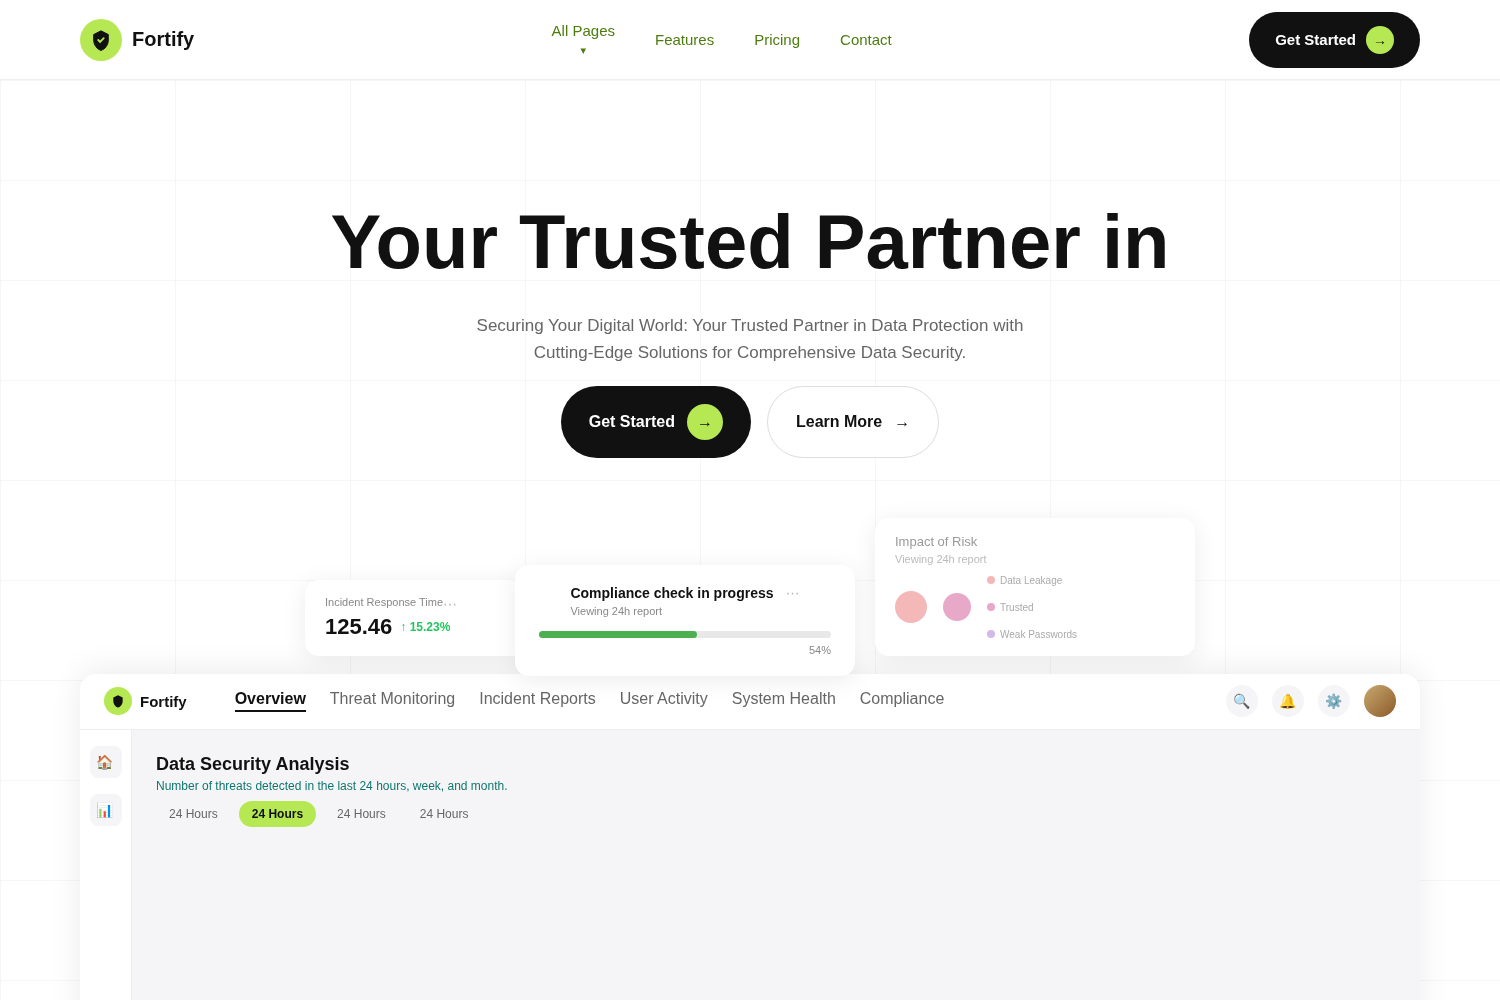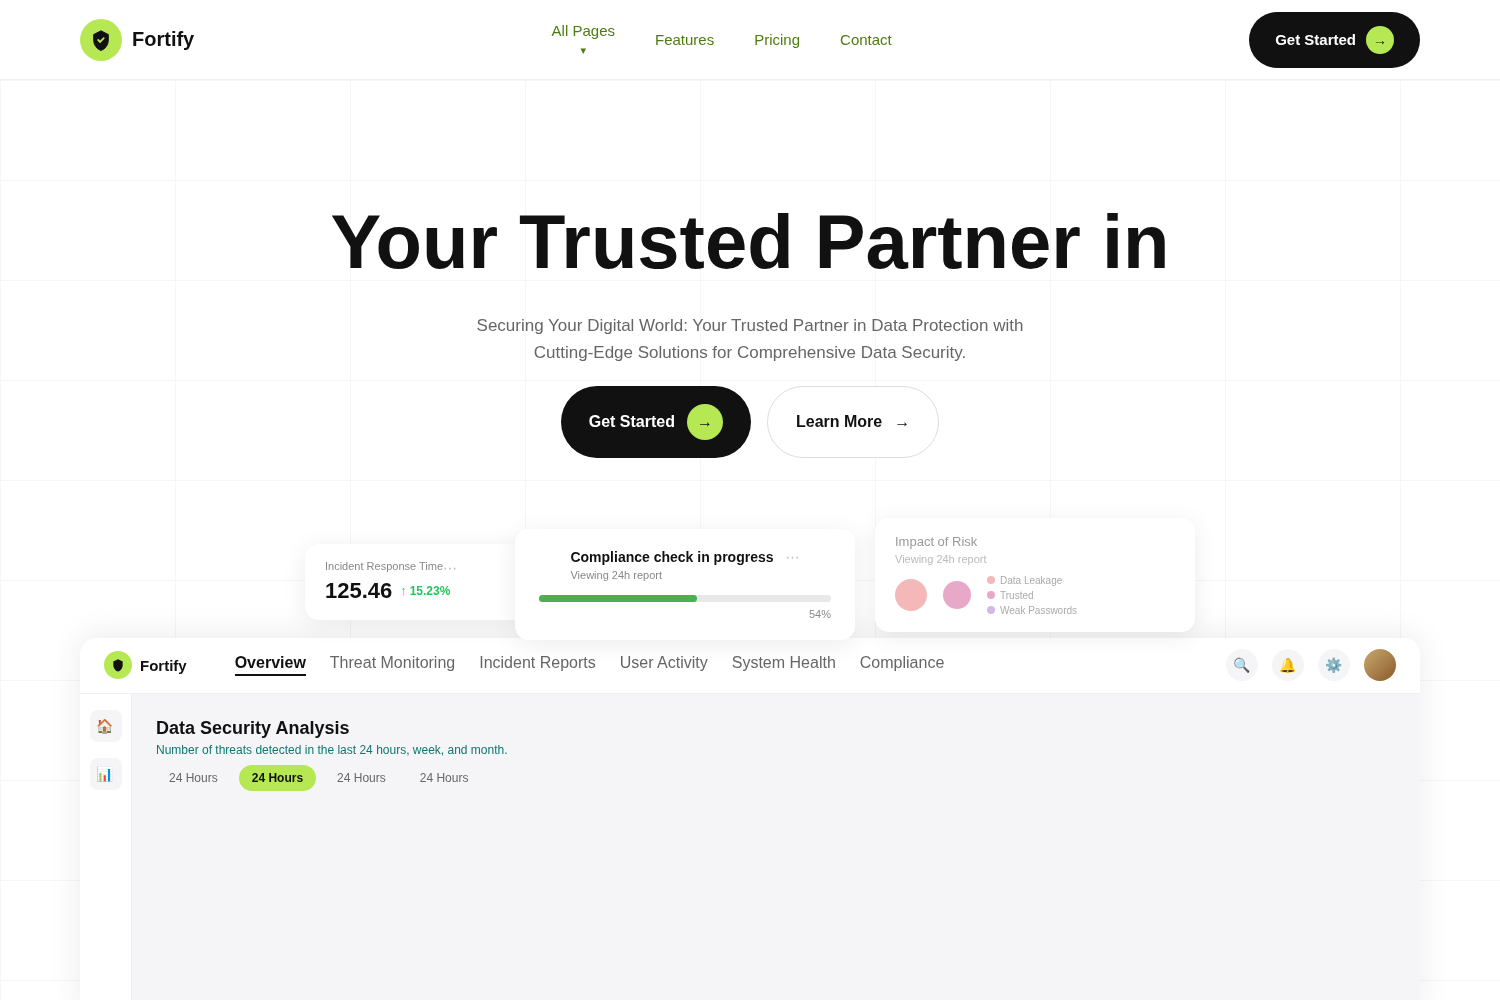--- a/index.html
+++ b/index.html
@@ -197,21 +197,21 @@
       z-index: 1;
     }
     .float-card-center {
       width: 340px;
       z-index: 3;
       padding: 20px 24px;
     }
     .float-card-right {
       width: 320px;
       margin-left: 20px;
-      margin-bottom: 8px;
+      margin-bottom: 20px;
       z-index: 1;
     }
 
     .card-label {
       font-size: 11px;
       color: #888;
       margin-bottom: 6px;
     }
     .card-value {
       font-size: 22px;
@@ -281,21 +281,21 @@
     .risk-icon-dot2 {
       width: 28px;
       height: 28px;
       border-radius: 50%;
       background: #e8a8c8;
       position: relative;
     }
     .risk-labels {
       display: flex;
       flex-direction: column;
-      gap: 4px;
+      gap: 16px;
     }
     .risk-label-item {
       font-size: 10px;
       color: #aaa;
       display: flex;
       align-items: center;
       gap: 5px;
     }
     .risk-dot-sm {
       width: 8px;

